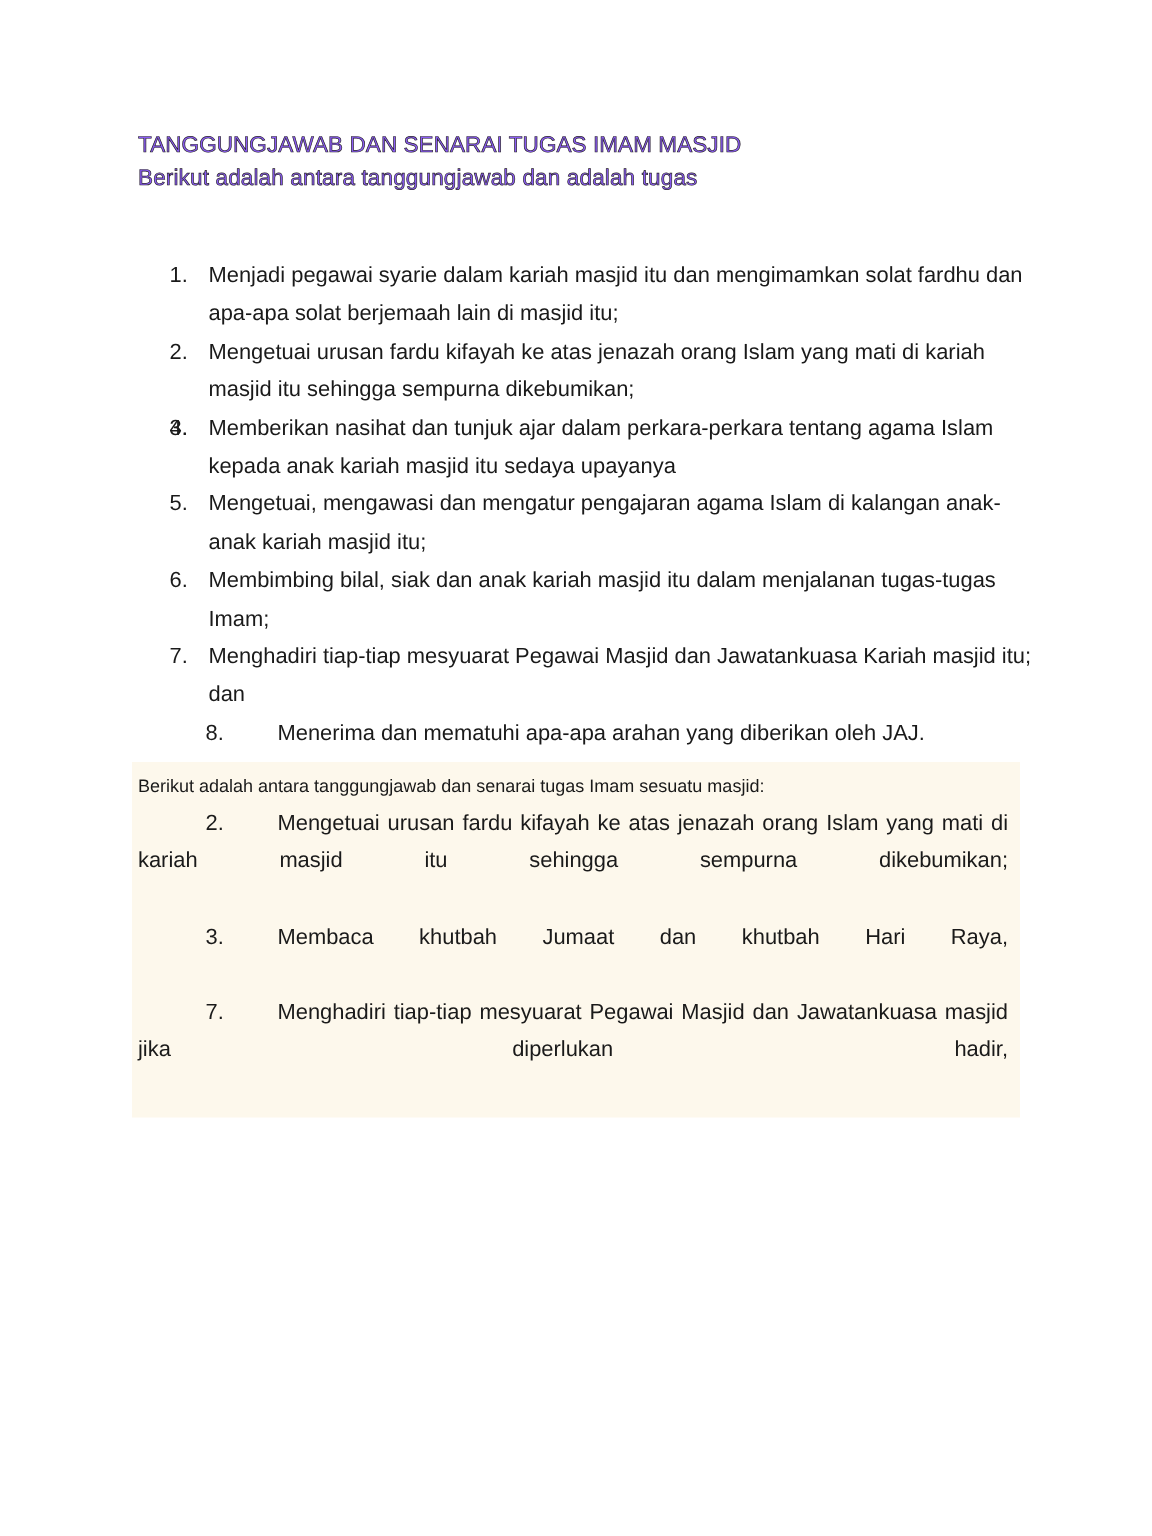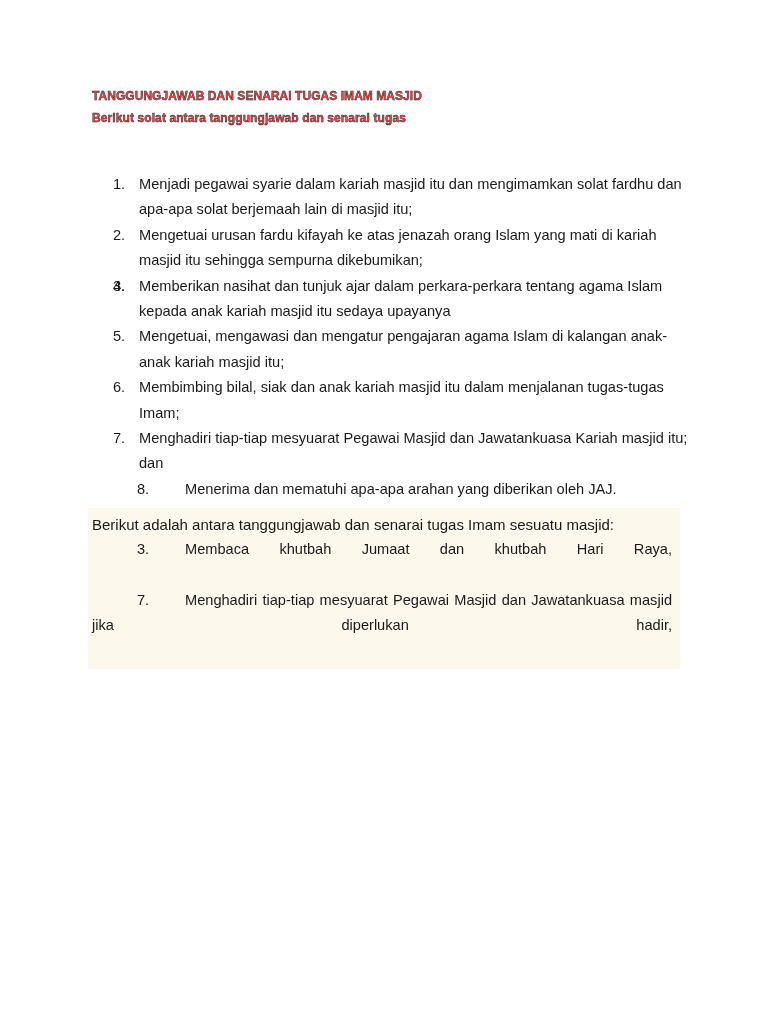--- a/index.html
+++ b/index.html
@@ -27,25 +27,25 @@
 
   
   .heading-block {
     position: absolute;
     left: 92px;
     top: 86px;
     width: 600px;
   }
   .doc-title,
   .doc-subtitle-line {
-    font-weight: bold;
-    font-size: 12px;
+    font-weight: normal;
+    font-size: 15px;
     line-height: 21.5px;
     letter-spacing: 0.1px;
-    color: #ef4444;
+    color: #8b5cf6;
     margin: 0;
     white-space: nowrap;
     -webkit-text-stroke: 0.45px #231f20;
   }
   .doc-title {
     letter-spacing: 0.05px;
   }
 
   
   .list-one {
@@ -86,21 +86,21 @@
     position: absolute;
     left: 88px;
     top: 508px;
     width: 592px;
     background: #fdf8ec;
     padding: 4px 0 6px 0;
     box-sizing: border-box;
   }
   .intro-para {
     margin: 0 0 0 4px;
-    font-size: 15px;
+    font-size: 12px;
     line-height: 25.2px;
     color: #1a1a1a;
     width: 580px;
   }
   .list-two {
     margin: 0;
     font-size: 14.6px;
     line-height: 25.2px;
     color: #1a1a1a;
   }
@@ -123,21 +123,21 @@
     width: 100%;
   }
 </style>
 </head>
 <body>
 
 <div class="page">
 
   <div class="heading-block">
     <div class="doc-title">TANGGUNGJAWAB DAN SENARAI TUGAS IMAM MASJID</div>
-    <div class="doc-subtitle-line">Berikut solat antara tanggungjawab dan senarai tugas</div>
+    <div class="doc-subtitle-line">Berikut adalah antara tanggungjawab dan adalah tugas</div>
   </div>
 
   <div class="list-one">
     <div class="li-one">
       <span class="num">1.</span><span>Menjadi pegawai syarie dalam kariah masjid itu dan mengimamkan solat fardhu dan apa-apa solat berjemaah lain di masjid itu;</span>
     </div>
     <div class="li-one">
       <span class="num">2.</span><span>Mengetuai urusan fardu kifayah ke atas jenazah orang Islam yang mati di kariah masjid itu sehingga sempurna dikebumikan;</span>
     </div>
     <div class="li-one">
@@ -157,20 +157,23 @@
     </div>
     <div class="li-one deep">
       <span class="num">8.</span><span>Menerima dan mematuhi apa-apa arahan yang diberikan oleh JAJ.</span>
     </div>
   </div>
 
   <div class="highlight-block">
     <p class="intro-para">Berikut adalah antara tanggungjawab dan senarai tugas Imam sesuatu masjid:</p>
     <div class="list-two">
       <p class="li-two">
+        <span class="num">2.</span><span>Mengetuai urusan fardu kifayah ke atas jenazah orang Islam yang mati di kariah masjid itu sehingga sempurna dikebumikan;</span>
+      </p>
+      <p class="li-two">
         <span class="num">3.</span><span>Membaca khutbah Jumaat dan khutbah Hari Raya,</span>
       </p>
       <p class="li-two">
         <span class="num">7.</span><span>Menghadiri tiap-tiap mesyuarat Pegawai Masjid dan Jawatankuasa masjid jika diperlukan hadir,</span>
       </p>
 
     </div>
   </div>
 
 </div>

